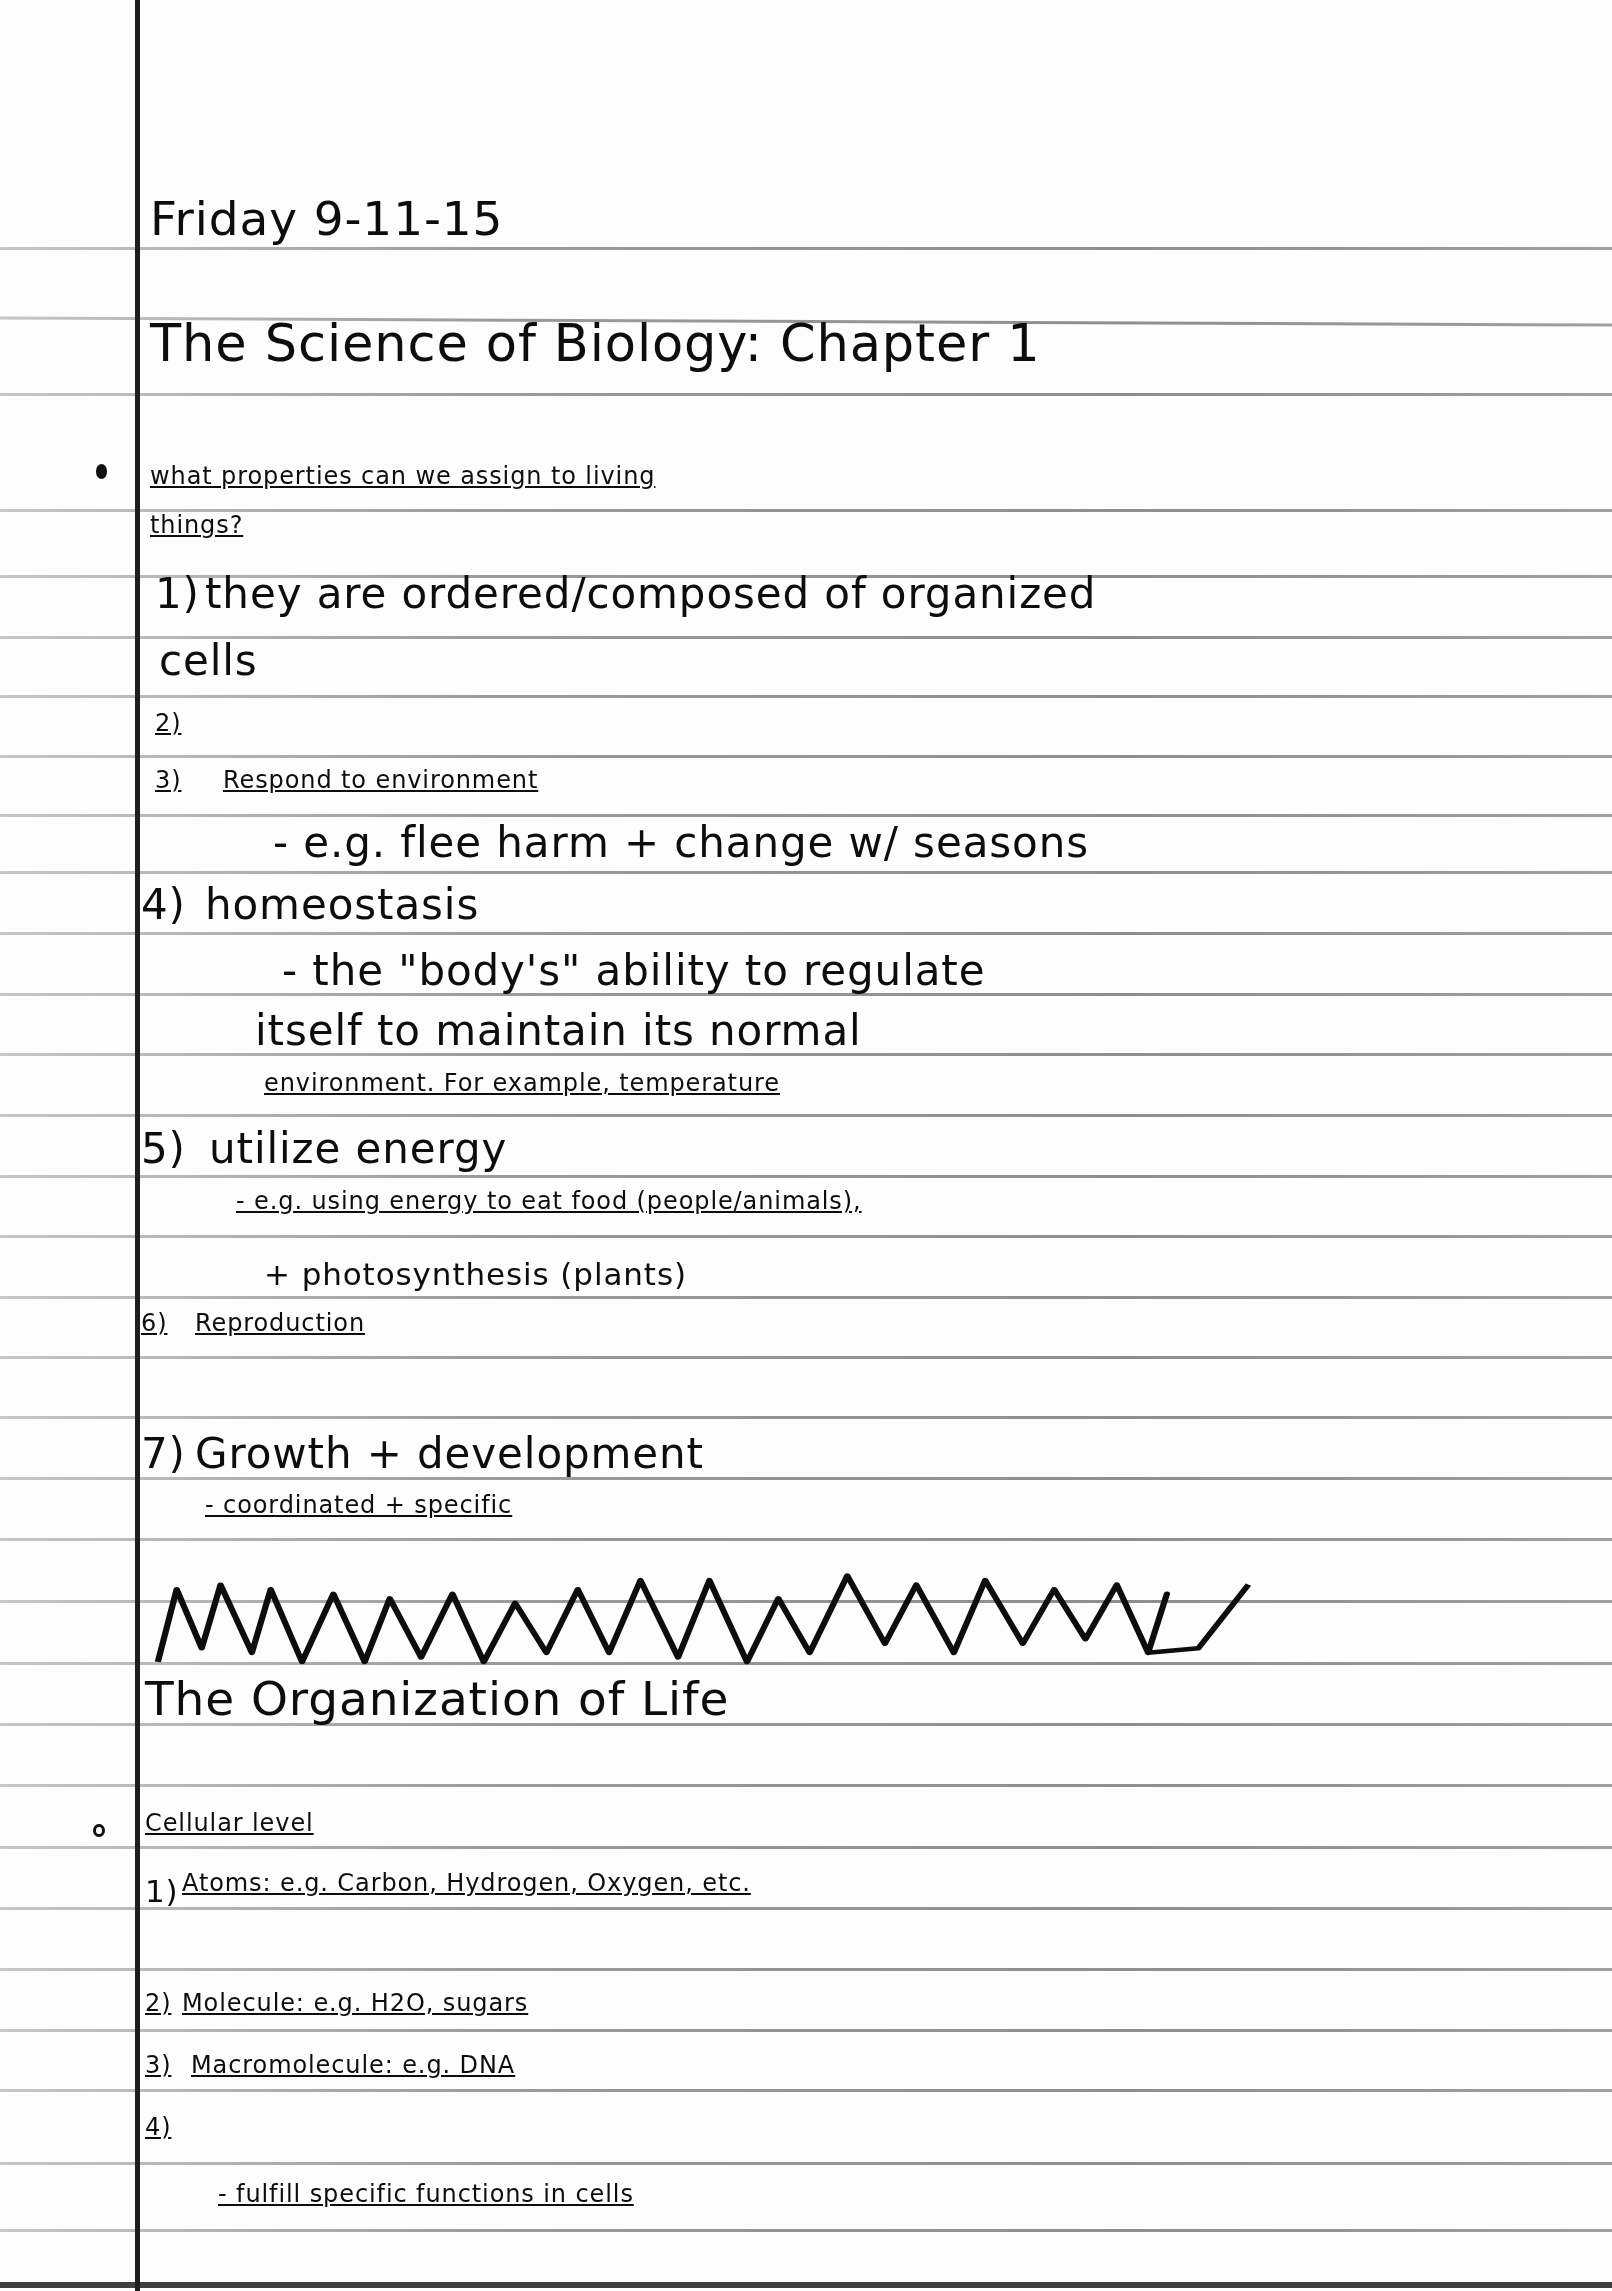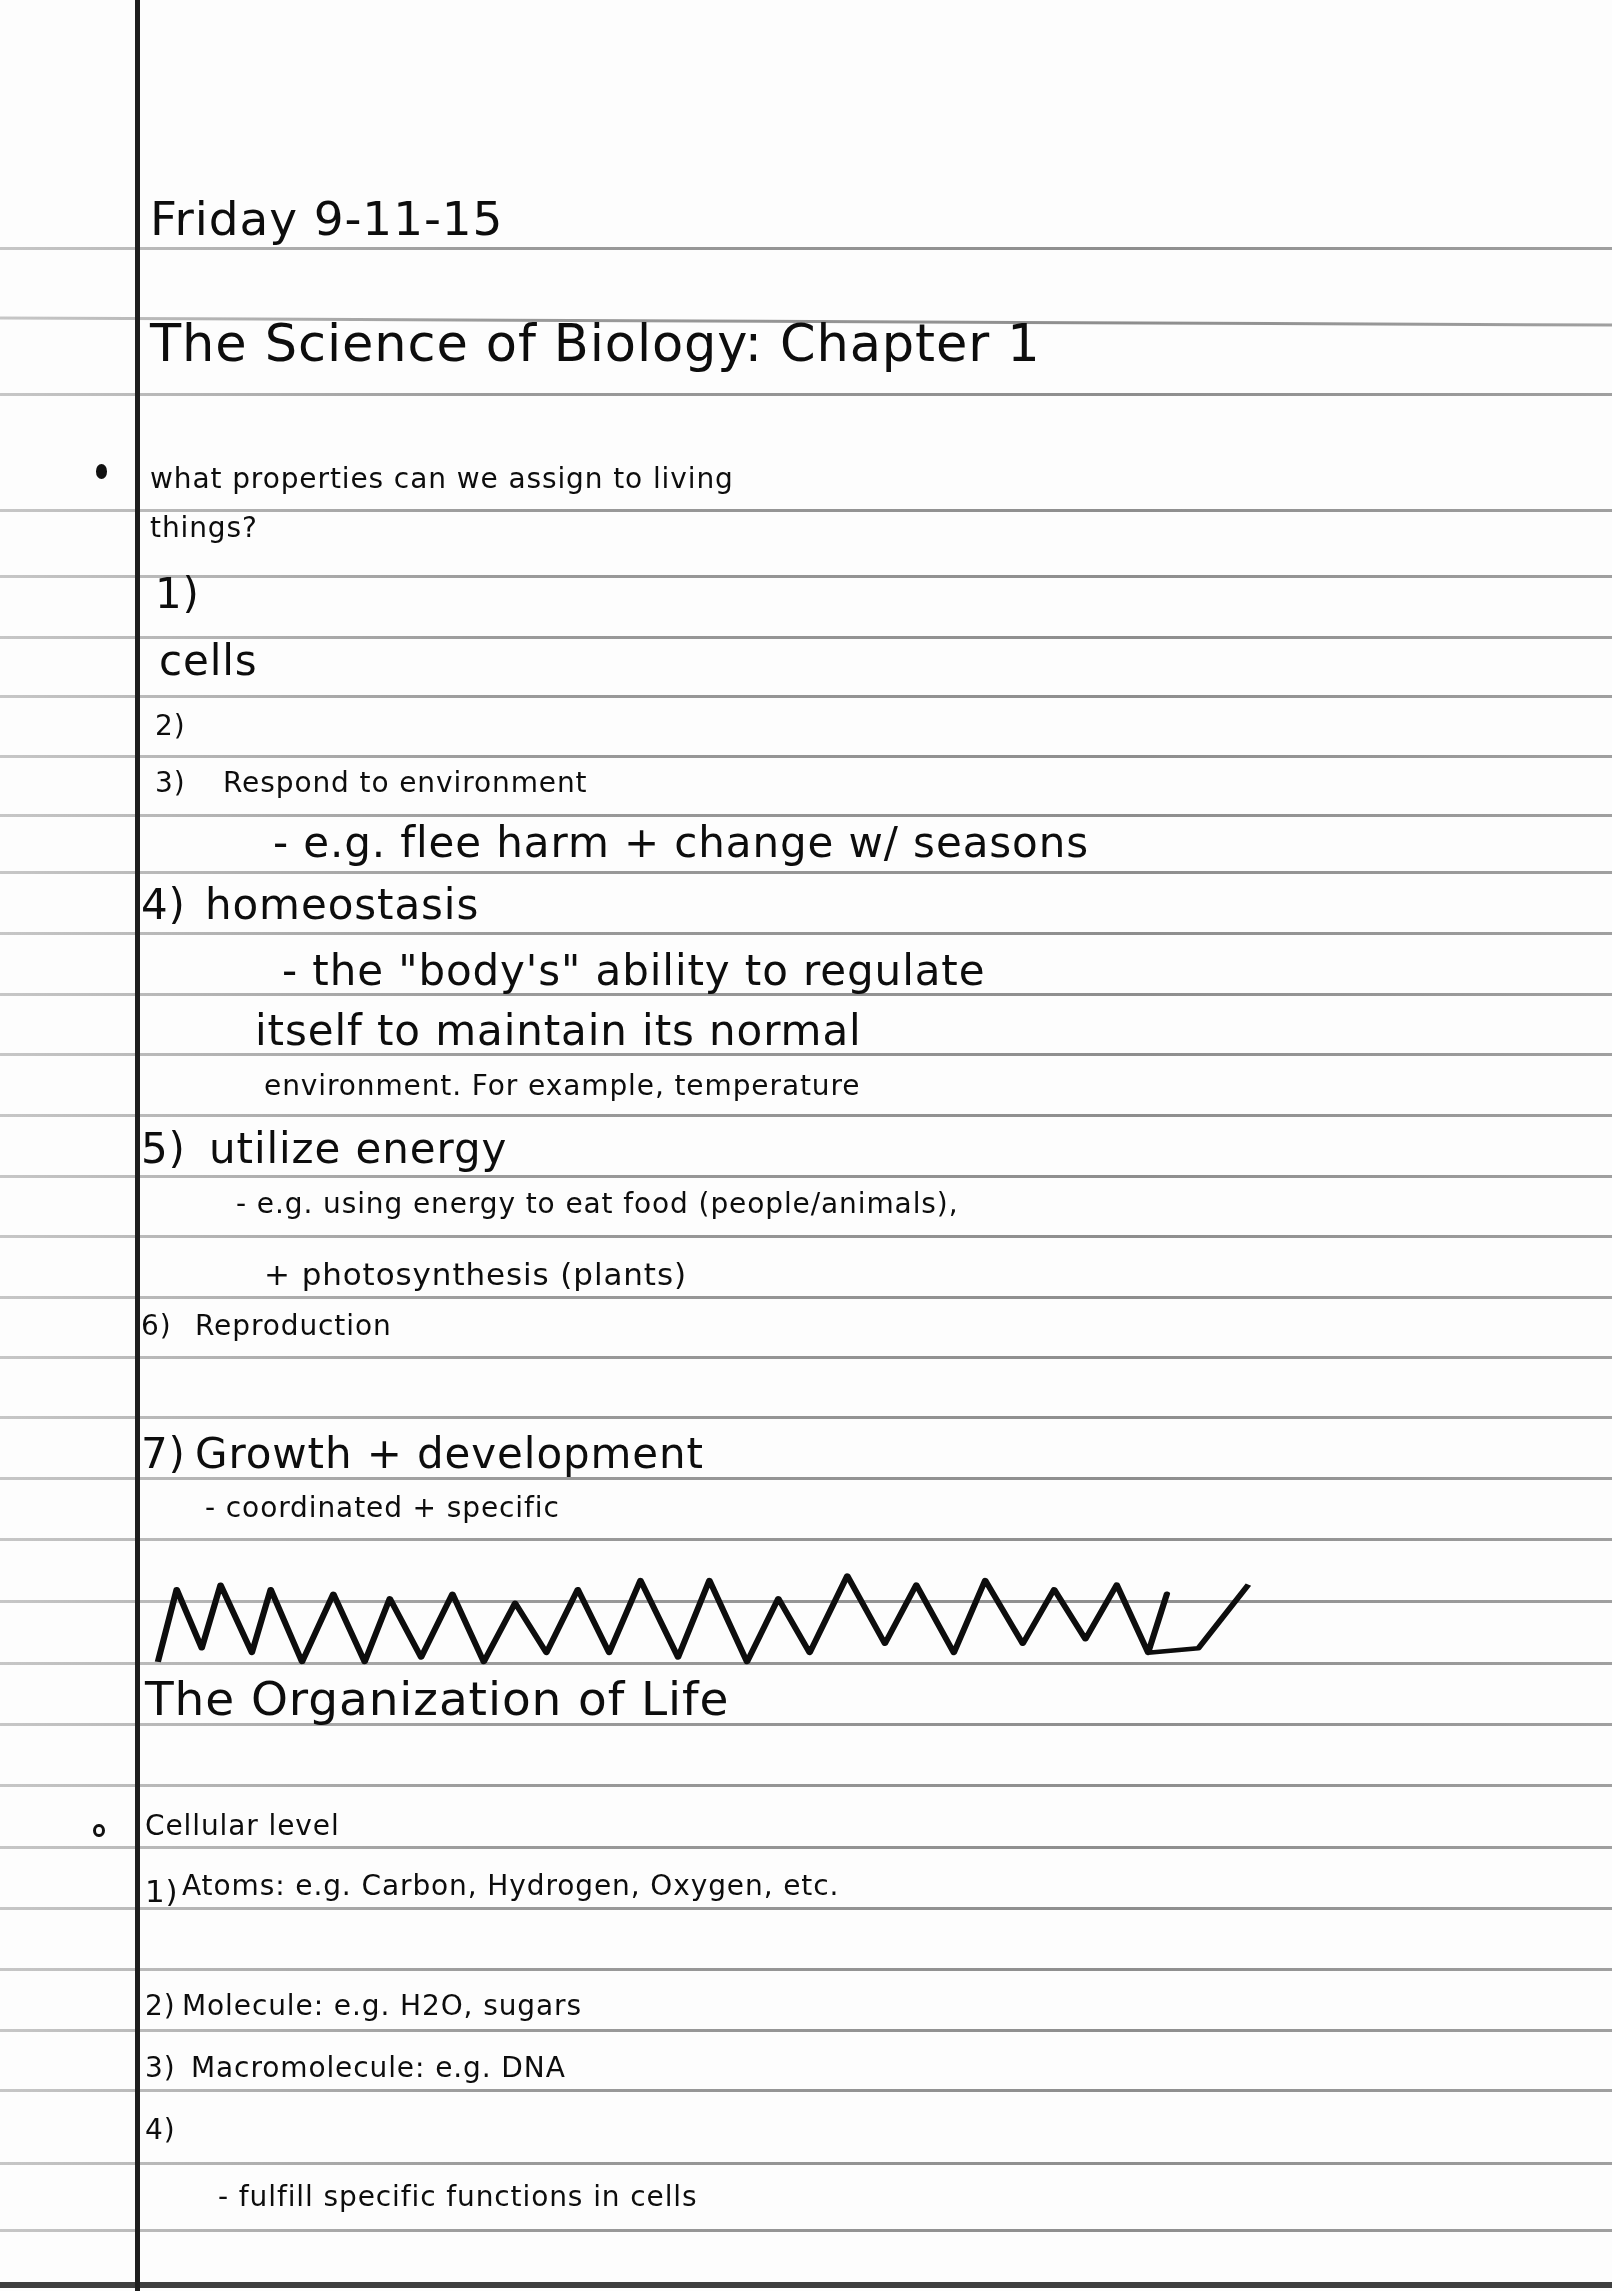--- a/index.html
+++ b/index.html
@@ -46,21 +46,21 @@
       position: absolute;
       white-space: nowrap;
       color: #0d0d0d;
       font-family: "DejaVu Sans", sans-serif;
       font-weight: normal;
       letter-spacing: 0.9px;
       transform-origin: left bottom;
     }
     .big { font-size: 47px; }
     .mid { font-size: 42px; }
-    .small { font-size: 28px; }
+    .small { font-size: 24px; text-decoration: underline; }
     .xsmall { font-size: 31px; }
     .bullet {
       position: absolute;
       width: 11px;
       height: 14.5px;
       border-radius: 50%;
       background: #111;
     }
     .bullet.hollow {
       background: transparent;
@@ -115,20 +115,21 @@
   <div class="margin-line"></div>
 
   <div class="hw big" style="left:150px; top:191px;">Friday 9-11-15</div>
   <div class="hw big" style="left:150px; top:314px; font-size:51px;">The Science of Biology: Chapter 1</div>
 
   <div class="bullet" style="left:96px; top:464px;"></div>
   <div class="hw small" style="left:150px; top:462px;">what properties can we assign to living</div>
   <div class="hw small" style="left:150px; top:511px;">things?</div>
 
   <div class="hw mid" style="left:155px; top:569px;">1)</div>
+  <div class="hw mid" style="left:205px; top:569px;">they are ordered/composed of organized</div>
   <div class="hw mid" style="left:159px; top:636px;">cells</div>
 
   <div class="hw small" style="left:155px; top:709px;">2)</div>
 
   <div class="hw small" style="left:155px; top:766px;">3)</div>
   <div class="hw small" style="left:223px; top:766px;">Respond to environment</div>
   <div class="hw mid" style="left:273px; top:818px;">- e.g. flee harm + change w/ seasons</div>
 
   <div class="hw mid" style="left:141px; top:880px;">4)</div>
   <div class="hw mid" style="left:205px; top:880px;">homeostasis</div>

